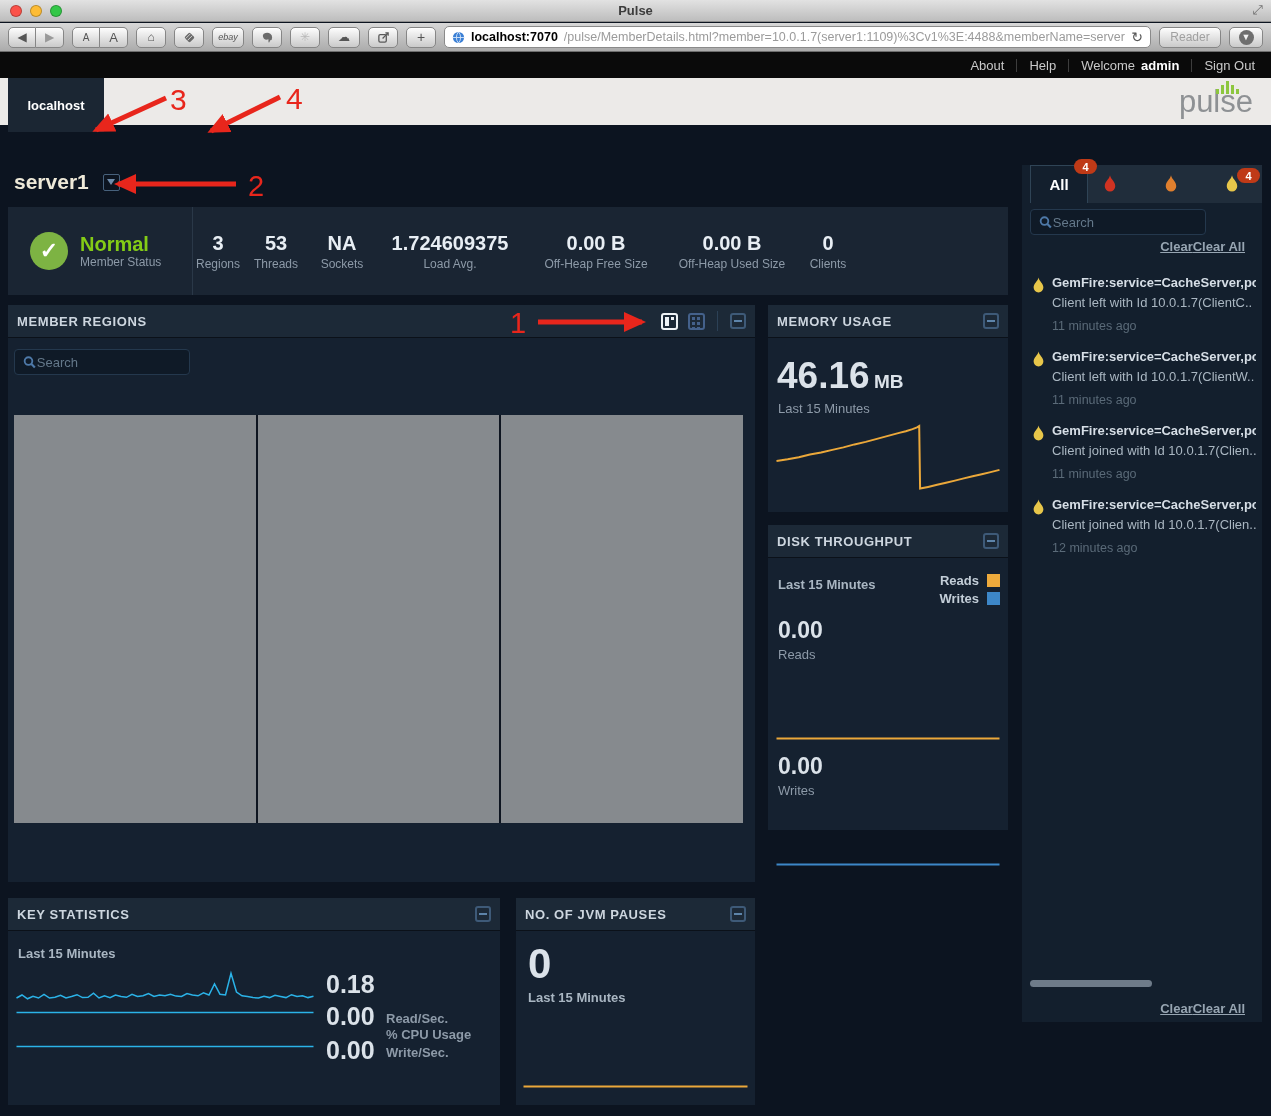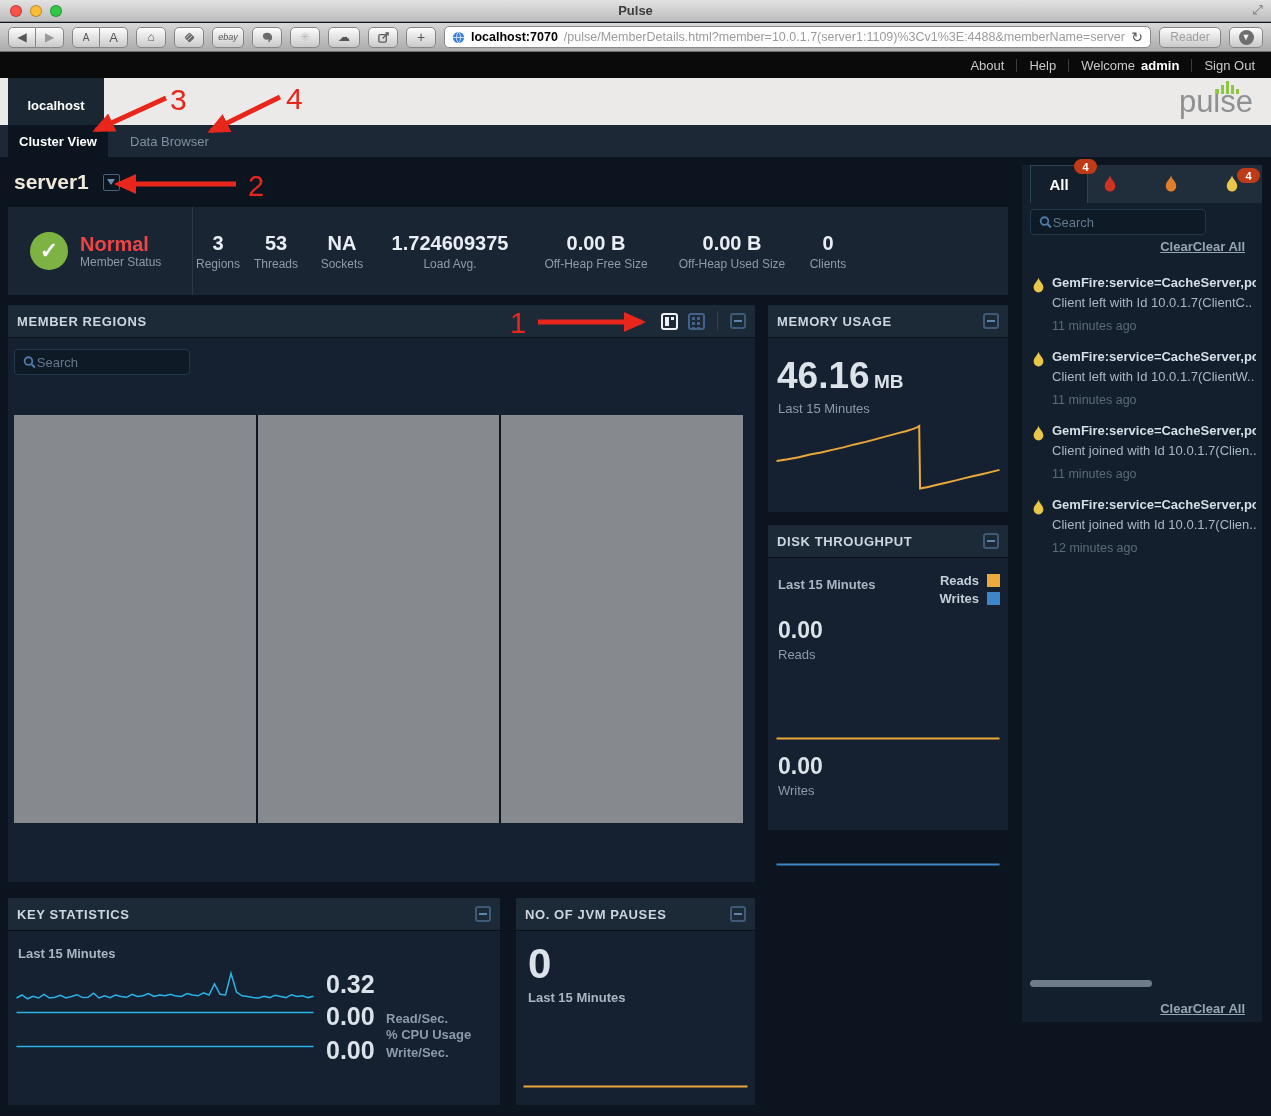--- a/index.html
+++ b/index.html
@@ -64,21 +64,21 @@
   .dd-box i { width:0; height:0; border-left:4px solid transparent; border-right:4px solid transparent;
     border-top:6px solid #6f8cab; }
 
   
   .statusbar { position:absolute; left:8px; top:207px; width:1000px; height:88px; background:#1a2533;
     display:flex; align-items:stretch; }
   .status-left { width:185px; display:flex; align-items:center; gap:12px; padding-left:22px;
     border-right:1px solid #2a3848; }
   .check-circle { width:38px; height:38px; border-radius:50%; background:#7db343; color:#fff;
     font-size:22px; font-weight:bold; display:flex; align-items:center; justify-content:center; }
-  .status-state { color:#ef4444; font-size:20px; font-weight:bold; line-height:22px; }
+  .status-state { color:#84cc16; font-size:20px; font-weight:bold; line-height:22px; }
   .status-sub { color:#8d9aa8; font-size:12px; }
   .stat-col { display:flex; flex-direction:column; align-items:center; justify-content:center; }
   .stat-val { color:#e8eef4; font-size:20px; font-weight:bold; line-height:24px; }
   .stat-lab { color:#8d9aa8; font-size:12px; margin-top:2px; }
   .stats-flex { display:flex; align-items:center; }
   .stats-flex .stat-col:nth-child(1){width:50px;} .stats-flex .stat-col:nth-child(2){width:66px;}
   .stats-flex .stat-col:nth-child(3){width:66px;} .stats-flex .stat-col:nth-child(4){width:150px;}
   .stats-flex .stat-col:nth-child(5){width:142px;} .stats-flex .stat-col:nth-child(6){width:130px;}
   .stats-flex .stat-col:nth-child(7){width:62px;}
 
@@ -222,24 +222,20 @@
       <span class="pulse-bars">
         <i style="height:5px"></i>
           <i style="height:9px"></i>
           <i style="height:13px"></i>
           <i style="height:9px"></i>
           <i style="height:5px"></i>
       </span>
     </div>
   </div>
 
-  <div class="tabband">
-    <div class="tab-cluster">Cluster View</div>
-    <div class="tab-data">Data Browser</div>
-  </div>
 
   <div class="member-row">
     <span class="member-name">server1</span>
     <span class="dd-box">
         <i></i>
       </span>
   </div>
 
   <div class="statusbar">
     <div class="status-left">
@@ -352,21 +348,21 @@
   <div class="panel" style="left:8px; top:898px; width:492px; height:207px;">
     <div class="panel-h">
       <span class="panel-title">KEY STATISTICS</span>
       <span class="h-spacer"></span>
       <span class="minus-icon"></span>
     </div>
     <div class="dim-lab" style="position:absolute; left:10px; top:48px; font-weight:bold; color:#a9b6c2;">Last 15 Minutes</div>
     <div class="chart" style="left:7px; top:70px; width:300px; height:36px;"><svg width="300" height="36">
           <polyline points="1.5,30.0 7.0,27.0 12.5,30.8 18.0,28.2 23.5,30.0 29.0,26.3 34.5,30.0 40.0,29.3 45.5,27.3 51.0,30.0 56.5,28.5 62.0,26.7 67.5,29.6 73.0,29.3 78.5,25.2 84.0,30.0 89.5,27.8 95.0,29.6 100.5,27.0 106.0,28.5 111.5,29.3 117.0,26.3 122.5,28.5 128.0,27.8 133.5,25.5 139.0,28.5 144.5,27.0 150.0,27.8 155.5,26.3 161.0,28.1 166.5,28.5 172.0,25.5 177.5,27.0 183.0,27.8 188.5,24.8 194.0,27.0 199.5,15.8 205.0,26.3 210.5,27.0 216.0,5.3 221.5,24.0 227.0,27.8 232.5,28.5 238.0,29.6 243.5,30.0 249.0,28.2 254.5,29.6 260.0,27.3 265.5,28.5 271.0,29.6 276.5,26.7 282.0,28.5 287.5,27.8 293.0,29.6 298.5,28.2" fill="none" stroke="#2bb3e8" stroke-width="1.5"></polyline>
         </svg></div>
-    <div class="big-val" style="position:absolute; left:318px; top:72px; font-size:25px;">0.32</div>
+    <div class="big-val" style="position:absolute; left:318px; top:72px; font-size:25px;">0.18</div>
     <div class="dim-lab" style="position:absolute; left:378px; top:81px; font-weight:bold;margin-top:48px;">% CPU Usage</div>
     <div class="chart" style="left:7px; top:94px; width:300px; height:22px;"><svg width="300" height="22">
           <polyline points="1.5,20.5 298.5,20.5" fill="none" stroke="#2bb3e8" stroke-width="1.5"></polyline>
         </svg></div>
     <div class="big-val" style="position:absolute; left:318px; top:104px; font-size:25px;">0.00</div>
     <div class="dim-lab" style="position:absolute; left:378px; top:113px; font-weight:bold;">Read/Sec.</div>
     <div class="chart" style="left:7px; top:128px; width:300px; height:22px;"><svg width="300" height="22">
           <polyline points="1.5,20.5 298.5,20.5" fill="none" stroke="#2bb3e8" stroke-width="1.5"></polyline>
         </svg></div>
     <div class="big-val" style="position:absolute; left:318px; top:138px; font-size:25px;">0.00</div>

